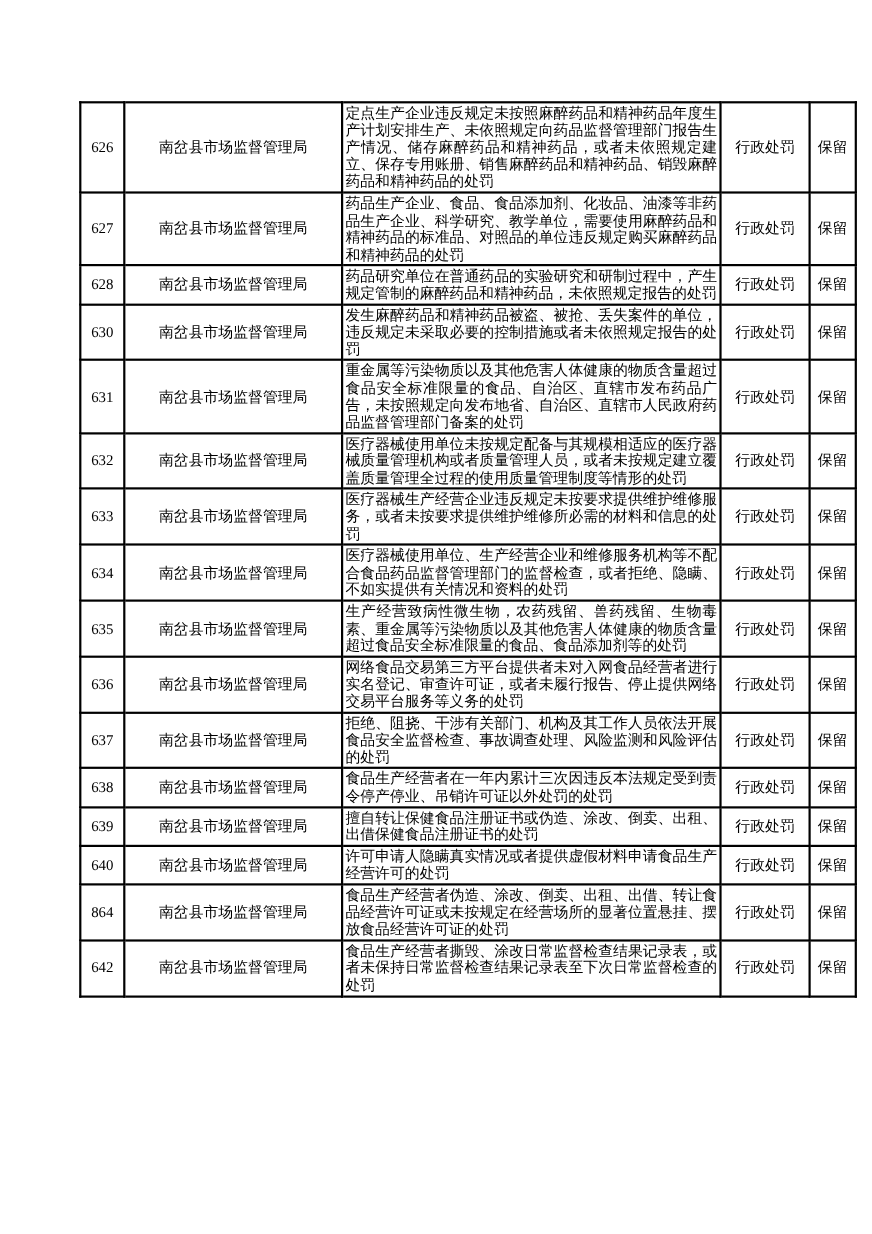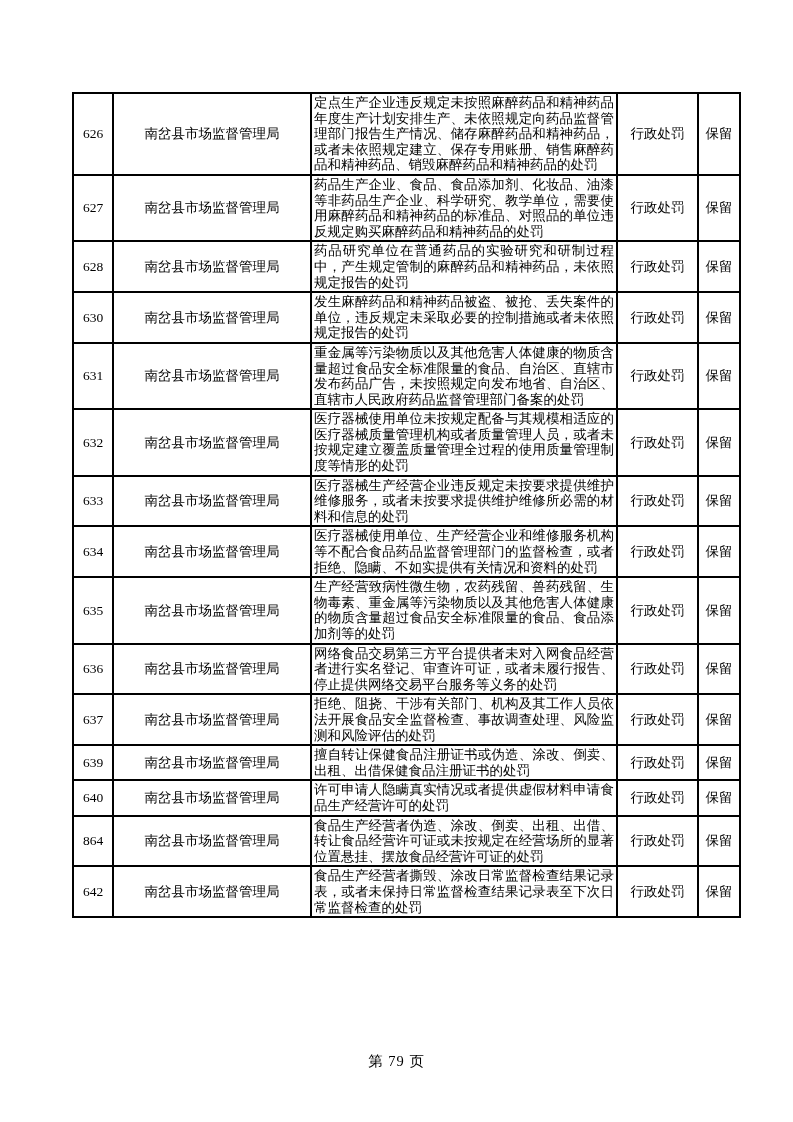--- a/index.html
+++ b/index.html
@@ -27,21 +27,21 @@
   table.penalty-table td {
     border: 2px solid #000000;
     font-size: 13.5px;
     line-height: 15.6px;
     vertical-align: middle;
     padding: 1px 2px;
     overflow: hidden;
   }
   td.c-id    { width: 40px;  text-align: center; margin-left: 20px; }
   td.c-dept  { width: 198px; text-align: center; }
-  td.c-item  { width: 306px; text-align: left; padding: 1px 2px 1px 3px;
+  td.c-item  { width: 344px; text-align: left; padding: 1px 2px 1px 3px;
                word-break: break-all; text-align: justify; }
   td.c-type  { width: 81px;  text-align: center; }
   td.c-status{ width: 42px;  text-align: center; }
   .footer {
     position: absolute;
     left: 0;
     width: 100%;
     top: 1052px;
     text-align: center;
     font-size: 14.5px;
@@ -126,20 +126,27 @@
         <td class="c-status">保留</td>
       </tr>
       <tr>
         <td class="c-id">637</td>
         <td class="c-dept">南岔县市场监督管理局</td>
         <td class="c-item">拒绝、阻挠、干涉有关部门、机构及其工作人员依法开展食品安全监督检查、事故调查处理、风险监测和风险评估的处罚</td>
         <td class="c-type">行政处罚</td>
         <td class="c-status">保留</td>
       </tr>
       <tr>
+        <td class="c-id">638</td>
+        <td class="c-dept">南岔县市场监督管理局</td>
+        <td class="c-item">食品生产经营者在一年内累计三次因违反本法规定受到责令停产停业、吊销许可证以外处罚的处罚</td>
+        <td class="c-type">行政处罚</td>
+        <td class="c-status">保留</td>
+      </tr>
+      <tr>
         <td class="c-id">639</td>
         <td class="c-dept">南岔县市场监督管理局</td>
         <td class="c-item">擅自转让保健食品注册证书或伪造、涂改、倒卖、出租、出借保健食品注册证书的处罚</td>
         <td class="c-type">行政处罚</td>
         <td class="c-status">保留</td>
       </tr>
       <tr>
         <td class="c-id">640</td>
         <td class="c-dept">南岔县市场监督管理局</td>
         <td class="c-item">许可申请人隐瞒真实情况或者提供虚假材料申请食品生产经营许可的处罚</td>
@@ -156,15 +163,14 @@
       <tr>
         <td class="c-id">642</td>
         <td class="c-dept">南岔县市场监督管理局</td>
         <td class="c-item">食品生产经营者撕毁、涂改日常监督检查结果记录表，或者未保持日常监督检查结果记录表至下次日常监督检查的处罚</td>
         <td class="c-type">行政处罚</td>
         <td class="c-status">保留</td>
       </tr>
     </tbody>
   </table>
 
-  <div class="footer">第 79 页</div>
 
 </div>
 
 </body></html>

